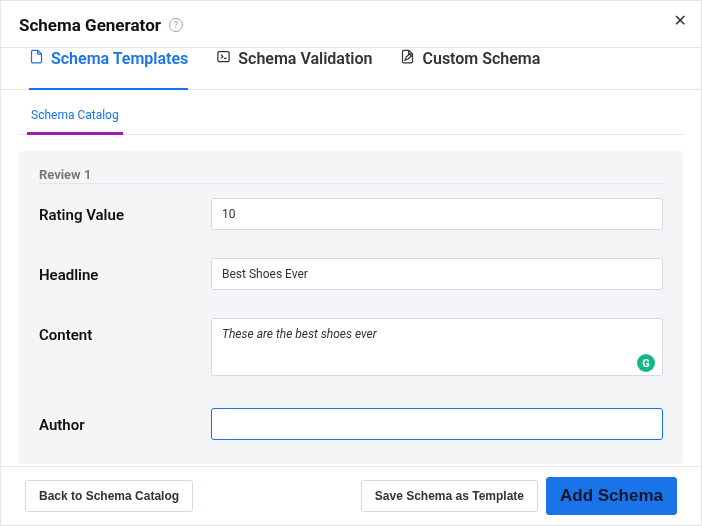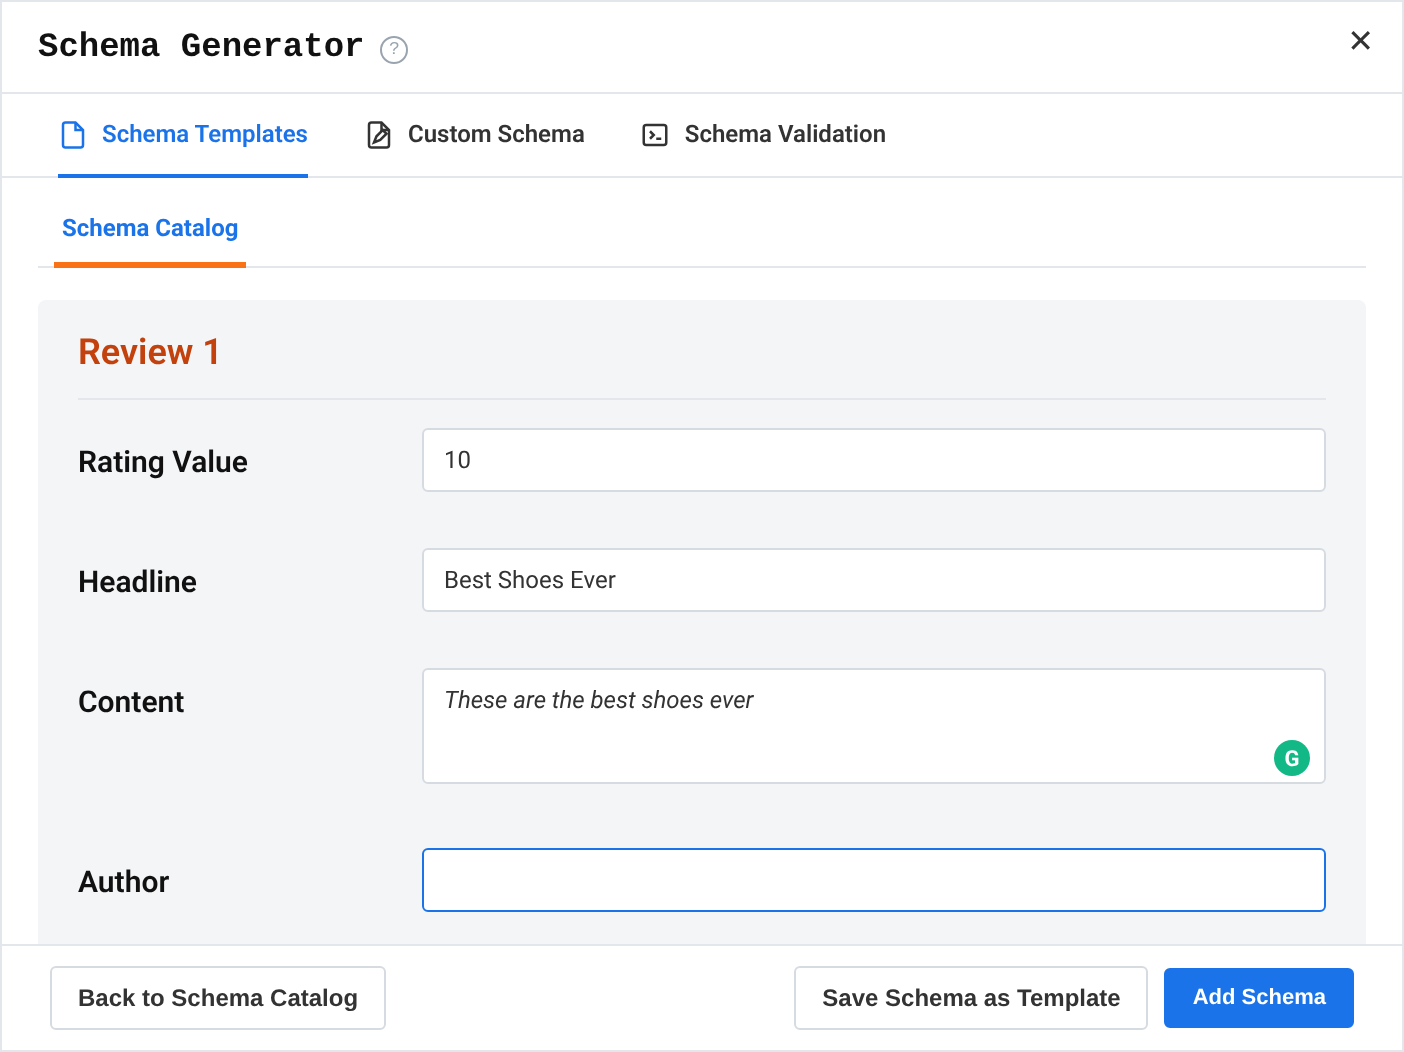--- a/index.html
+++ b/index.html
@@ -13,21 +13,20 @@
     position: relative;
     overflow: hidden;
     border: 1px solid #e3e7eb;
   }
 
   .header {
     padding: 14px 18px 12px 18px;
     display: flex;
     align-items: center;
     border-bottom: 1px solid #e3e7eb;
-    font-family: Liberation Mono, monospace;
   }
   .header h1 {
     margin: 0;
     font-size: 17px;
     font-weight: 700;
     color: #111;
   }
   .help-icon {
     width: 14px; height: 14px;
     margin-left: 8px;
@@ -51,23 +50,22 @@
   .tabs-primary {
     display: flex;
     gap: 28px;
     padding: 0 28px;
     border-bottom: 1px solid #e3e7eb;
     height: 42px;
     align-items: center;
   }
   .tab-p {
     display: flex;
-    align-items: center;
     gap: 7px;
-    font-size: 12px;
+    font-size: 16px;
     font-weight: 600;
     color: #333;
     cursor: pointer;
     height: 100%;
     border-bottom: 2px solid transparent;
     margin-bottom: -1px;
   }
   .tab-p.active {
     color: #1a73e8;
     border-bottom-color: #1a73e8;
@@ -77,39 +75,39 @@
 
   .content { padding: 0 18px; }
 
   .subtabs {
     padding: 14px 8px 0 8px;
     border-bottom: 1px solid #e3e7eb;
   }
   .subtab {
     display: inline-block;
     font-size: 12px;
-    font-weight: 700;
+    font-weight: 400;
     color: #1a73e8;
     padding: 0 4px 10px 4px;
-    border-bottom: 3px solid #f97316;
+    border-bottom: 3px solid #a21caf;
     margin-bottom: -1px;
     cursor: pointer;
   }
 
   .panel {
     margin-top: 16px;
     background: #f3f5f7;
     border-radius: 4px;
     padding: 0 20px 10px 20px;
   }
   .panel-title {
-    font-size: 18px;
-    font-weight: 600;
-    color: #c2410c;
-    padding: 16px 0 12px 0;
+    font-size: 13px;
+    font-weight: 600;
+    color: #737373;
+    padding: 16px 0 1px 0;
     border-bottom: 1px solid #e3e7eb;
   }
   .form-row {
     display: flex;
     align-items: flex-start;
     padding: 14px 0;
   }
   .form-row .lbl {
     flex: 0 0 160px;
     font-size: 15px;
@@ -159,23 +157,23 @@
     font-size: 12px;
     font-weight: 600;
     color: #333;
     cursor: pointer;
   }
   .btn-primary {
     background: #1a73e8;
     border: 1px solid #1a73e8;
     border-radius: 3px;
     padding: 8px 13px;
-    font-size: 11px;
-    font-weight: 600;
-    color: #ffffff;
+    font-size: 17px;
+    font-weight: 600;
+    color: #0f172a;
     cursor: pointer;
     margin-left: 8px;
   }
   .spacer { flex: 1; }
 </style>
 </head>
 <body>
 
 <button class="close-btn">✕</button>
 
@@ -187,34 +185,34 @@
 <div class="tabs-primary">
   <div class="tab-p active">
     <svg class="ico" viewBox="0 0 24 24" fill="none" stroke="currentColor" stroke-width="2">
         <path d="M14 2H6a2 2 0 0 0-2 2v16a2 2 0 0 0 2 2h12a2 2 0 0 0 2-2V8z"></path>
         <polyline points="14 2 14 8 20 8"></polyline>
       </svg>
     <span>Schema Templates</span>
   </div>
   <div class="tab-p">
     <svg class="ico" viewBox="0 0 24 24" fill="none" stroke="currentColor" stroke-width="2">
+        <rect x="3" y="4" width="18" height="16" rx="2"></rect>
+        <polyline points="8 9 11 12 8 15"></polyline>
+        <line x1="13" y1="15" x2="17" y2="15"></line>
+      </svg>
+    <span>Schema Validation</span>
+  </div>
+  <div class="tab-p">
+    <svg class="ico" viewBox="0 0 24 24" fill="none" stroke="currentColor" stroke-width="2">
         <path d="M14 2H6a2 2 0 0 0-2 2v16a2 2 0 0 0 2 2h12a2 2 0 0 0 2-2V8z"></path>
         <polyline points="14 2 14 8 20 8"></polyline>
         <path d="M10 13l-2 5 5-2 5-5-3-3z"></path>
       </svg>
     <span>Custom Schema</span>
   </div>
-  <div class="tab-p">
-    <svg class="ico" viewBox="0 0 24 24" fill="none" stroke="currentColor" stroke-width="2">
-        <rect x="3" y="4" width="18" height="16" rx="2"></rect>
-        <polyline points="8 9 11 12 8 15"></polyline>
-        <line x1="13" y1="15" x2="17" y2="15"></line>
-      </svg>
-    <span>Schema Validation</span>
-  </div>
 </div>
 
 <div class="content">
 
   <div class="subtabs">
     <span class="subtab">Schema Catalog</span>
   </div>
 
   <div class="panel">
     <div class="panel-title">Review 1</div>

